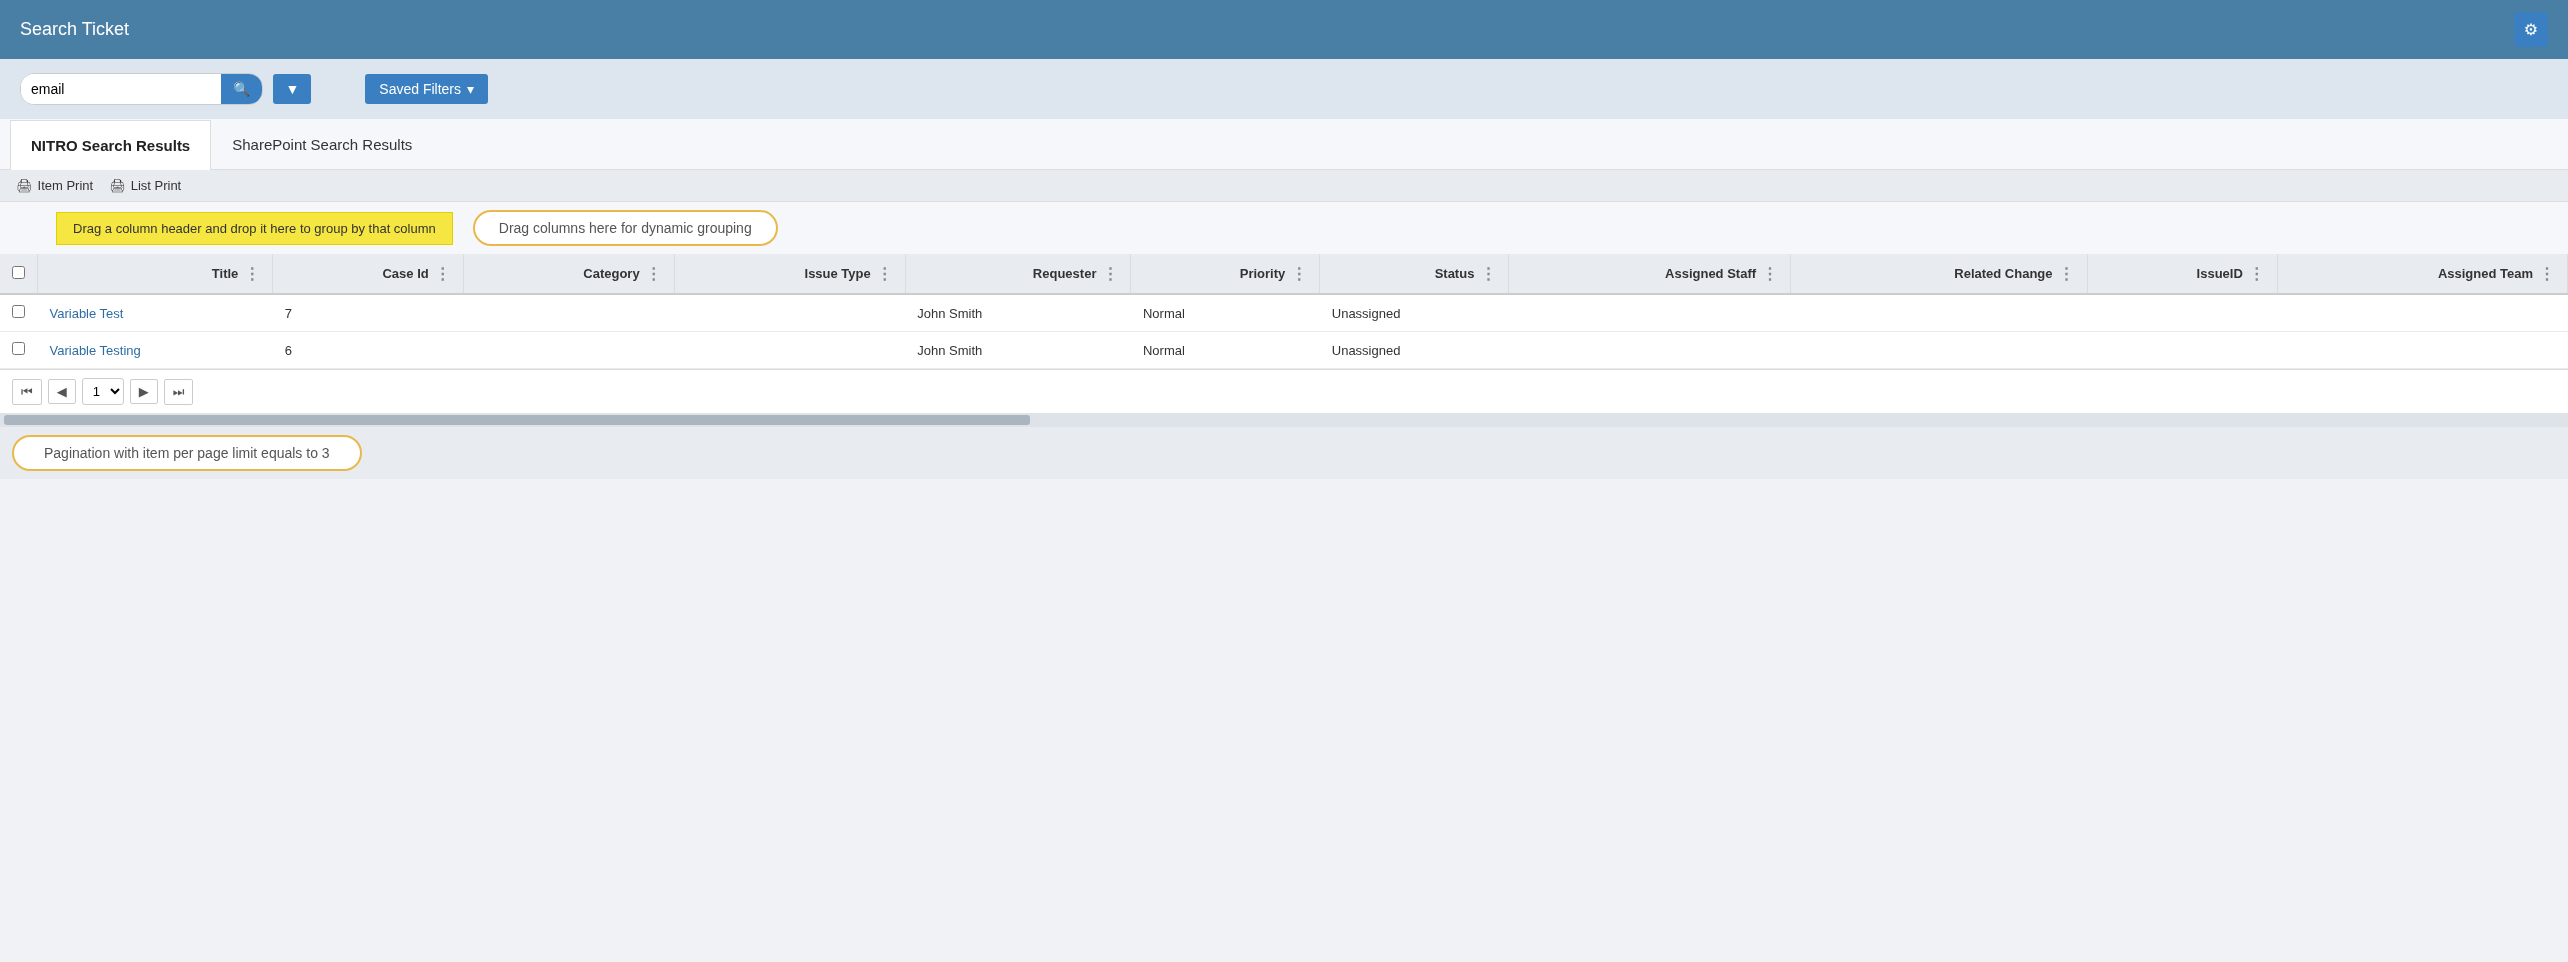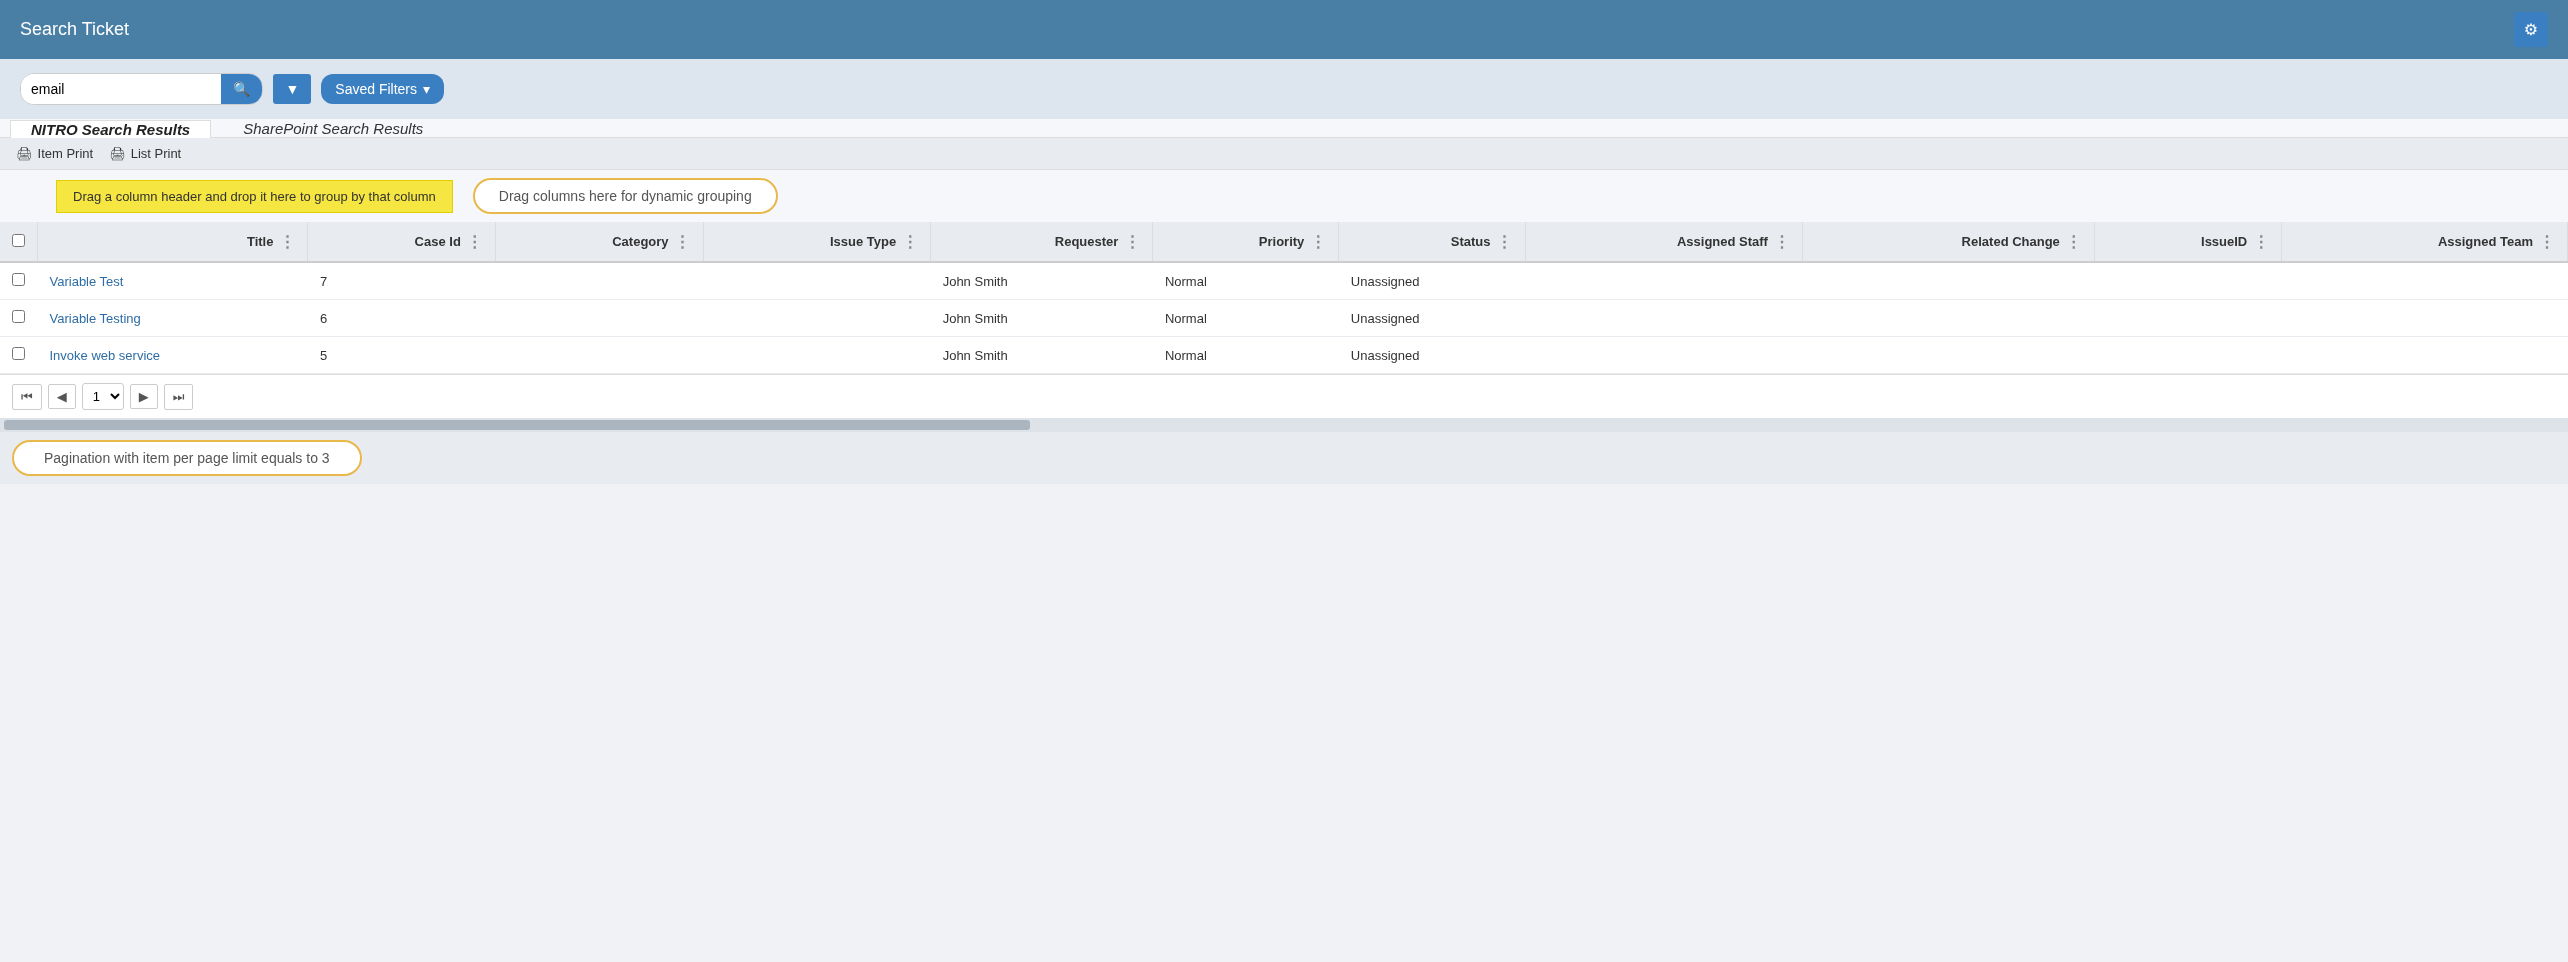--- a/index.html
+++ b/index.html
@@ -65,24 +65,25 @@
       gap: 6px;
     }
 
     .saved-filters-btn {
       background: #3a7fc1;
       border: none;
       color: white;
       padding: 7px 14px;
       cursor: pointer;
       font-size: 14px;
-      border-radius: 12px;
+      border-radius: 3px;
       display: flex;
       align-items: center;
       gap: 6px;
+      margin-left: 44px;
     }
 
     .gear-icon-btn {
       background: #3a7fc1;
       border: none;
       color: white;
       padding: 8px 10px;
       cursor: pointer;
       font-size: 16px;
       border-radius: 4px;
@@ -92,29 +93,28 @@
     
     .tabs-area {
       background: #f5f7fa;
       border-bottom: 1px solid #ddd;
       display: flex;
       align-items: flex-end;
       padding: 0 10px;
     }
 
     .tab {
-      padding: 0 20px;
+      padding: 16px 20px;
       cursor: pointer;
       font-size: 15px;
       border: 1px solid transparent;
       border-bottom: none;
-      margin-right: 11px;
+      margin-right: 0;
       background: transparent;
       color: #333;
-      font-style: italic;
     }
 
     .tab.active {
       background: white;
       border-color: #ddd;
       border-bottom-color: white;
       font-weight: 600;
       color: #222;
       position: relative;
       top: 1px;
@@ -455,38 +455,20 @@
         <td></td>
         <td>John Smith</td>
         <td>Normal</td>
         <td>Unassigned</td>
         <td></td>
         <td></td>
         <td></td>
         <td></td>
       </tr>
 
-      <tr>
-        <td class="checkbox-cell">
-          <input type="checkbox" style="">
-        </td>
-        <td>
-          <a class="link-cell">Invoke web service</a>
-        </td>
-        <td>5</td>
-        <td></td>
-        <td></td>
-        <td>John Smith</td>
-        <td>Normal</td>
-        <td>Unassigned</td>
-        <td></td>
-        <td></td>
-        <td></td>
-        <td></td>
-      </tr>
     </tbody>
   </table>
 </div>
 
 <div class="pagination-area">
   <button class="page-nav-btn">⏮</button>
   <button class="page-nav-btn">◀</button>
   <select class="page-num-select">
     <option>1</option>
   </select>

